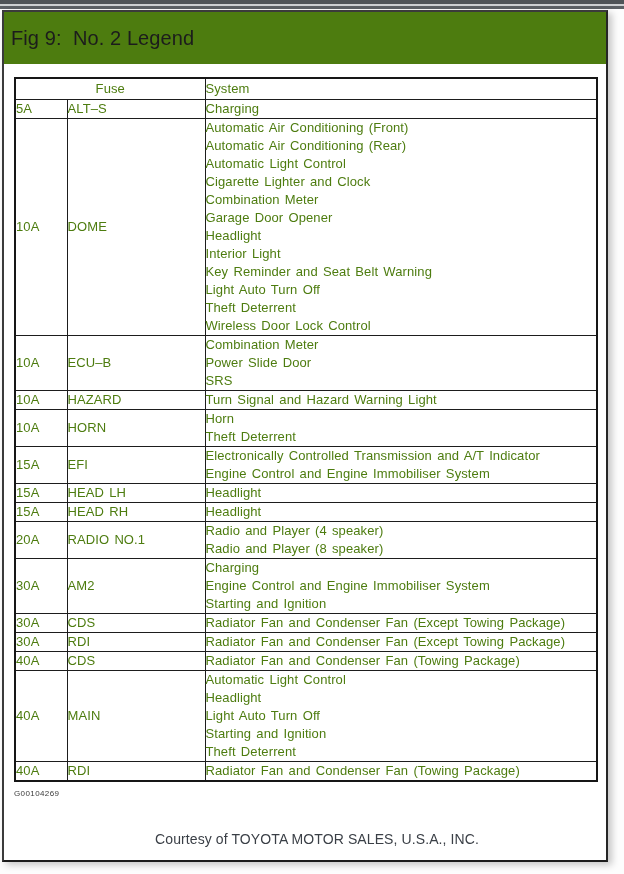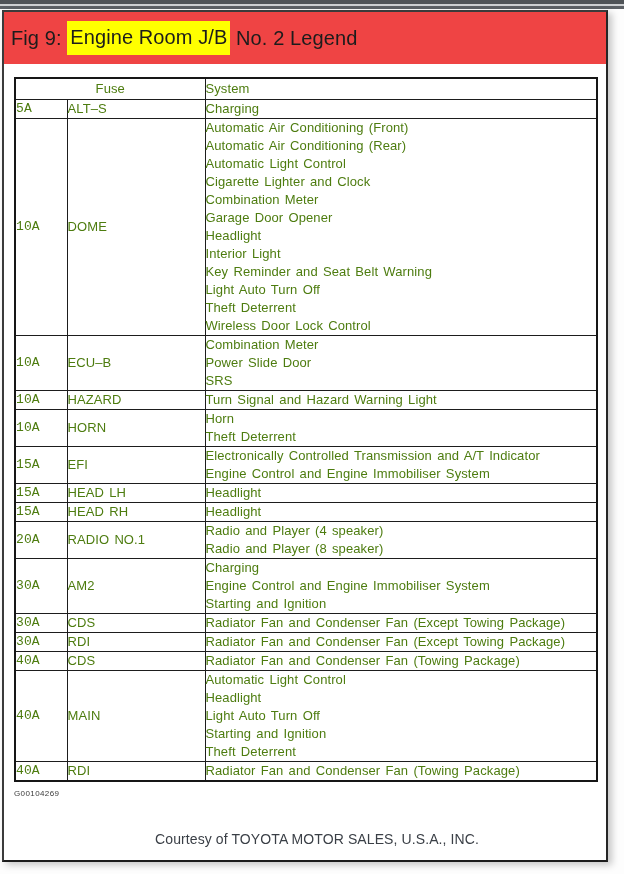--- a/index.html
+++ b/index.html
@@ -13,21 +13,21 @@
     background:linear-gradient(#4f5357 0 42%, #cdcfd1 42% 62%, #5c6065 62% 100%);
   }
   .page{
     position:absolute;top:10px;left:2px;width:602px;height:848px;
     background:#ffffff;
     border:2px solid #3b3b3b;
     border-right-color:#262626;border-bottom-color:#1c1c1c;
     box-shadow:4px 3px 7px rgba(0,0,0,0.22);
   }
   .title-band{
-    height:52px;background:#ef4444;
+    height:52px;background:#4d7c0f;
     display:flex;align-items:center;
     padding-left:7px;
     font-size:20px;color:#1c1c1c;letter-spacing:0.1px;
     white-space:pre;
   }
   .hl{
     background:#ffff00;
     padding:5px 3px 6px 3px;
   }
   table.fuse-table{
@@ -38,42 +38,42 @@
   table.fuse-table col.c-name{width:138px;}
   table.fuse-table{border:2px solid #161616;}
   table.fuse-table th, table.fuse-table td{
     border:1px solid #1d1d1d;
     font-size:13px;color:#4d7c0f;font-weight:400;
     vertical-align:middle;padding:0;
     word-spacing:1.5px;letter-spacing:0.1px;
   }
   th.h-fuse{text-align:center;height:20px;line-height:20px;}
   th.h-system{text-align:left;padding-left:8px;height:20px;line-height:20px;margin-top:12px;}
-  td.amp{padding-left:6px;line-height:18px;font-family:Liberation Mono, monospace;}
+  td.amp{padding-left:6px;line-height:18px;}
   td.fname{padding-left:8px;line-height:18px;}
   td.sys{padding:1px 0 1px 8px;}
   .sysline{line-height:18px;white-space:nowrap;}
   .fig-id{
     margin:7px 0 6px 10px;
     font-size:8px;color:#3a3a3a;letter-spacing:0.4px;
   }
   .footer{
     position:absolute;bottom:13px;left:12px;width:100%;
     text-align:center;font-size:14px;color:#3a3f46;letter-spacing:0.1px;
   }
 </style>
 </head>
 <body>
 
 <div class="chrome-bar"></div>
 
 <div class="page">
 
   <div class="title-band">
-    <span>Fig 9: </span><span class="hl">Engine Room J/B</span><span> No. 2 Legend</span>
+    <span>Fig 9: </span><span> No. 2 Legend</span>
   </div>
 
   <table class="fuse-table">
     <colgroup>
       <col class="c-amp">
         <col class="c-name">
         <col class="c-sys">
     </colgroup>
     <thead>
       <tr>

